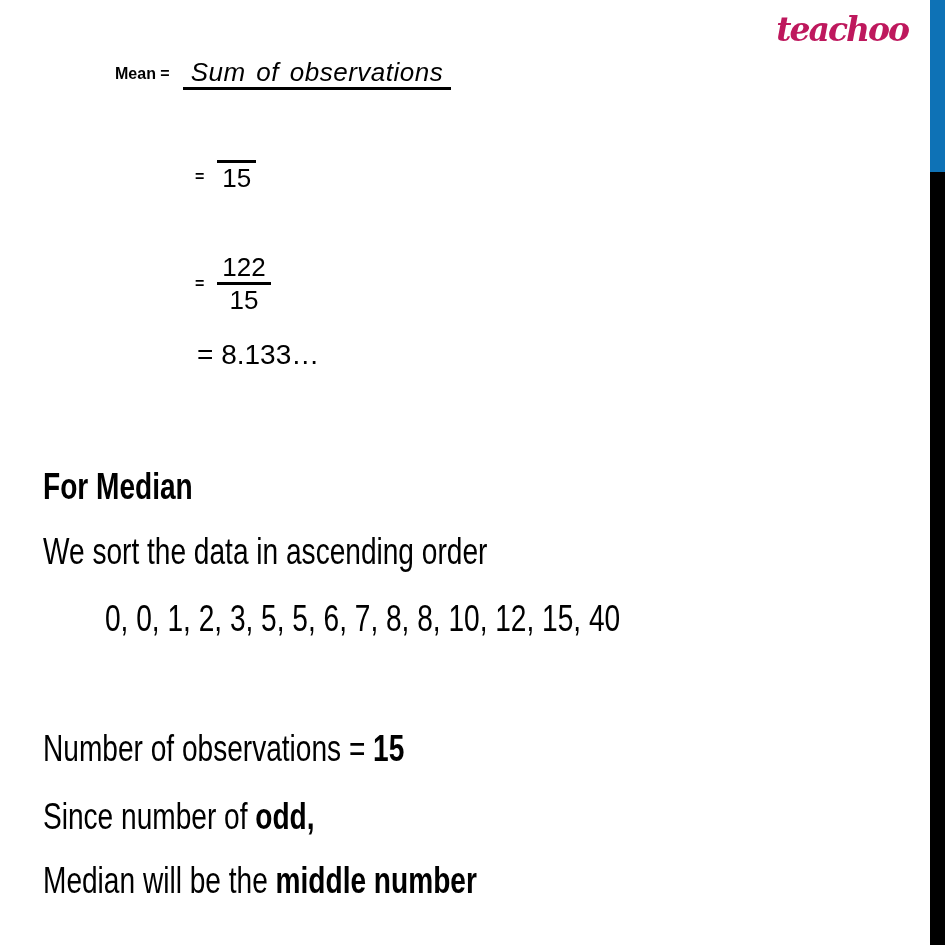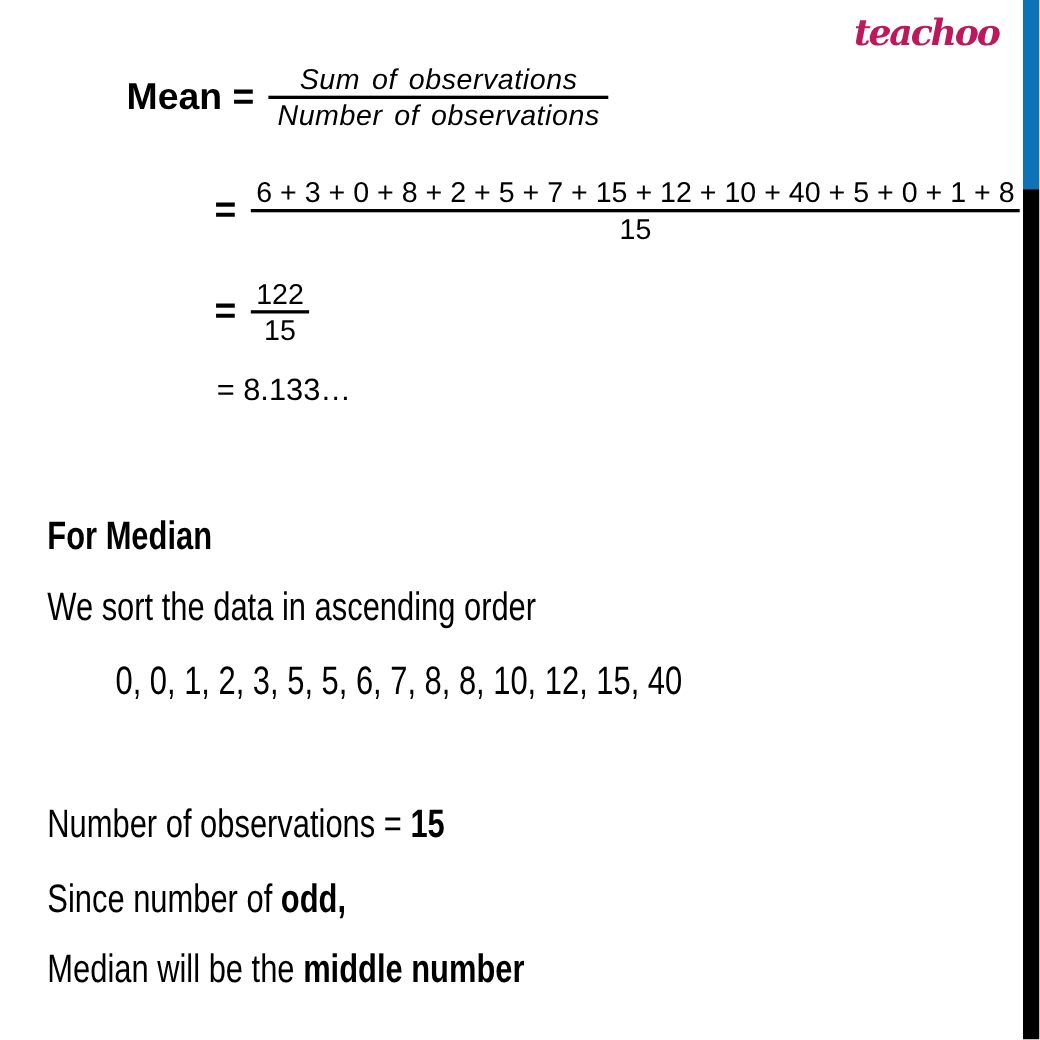--- a/index.html
+++ b/index.html
@@ -26,21 +26,21 @@
     font-size: 33px; letter-spacing: -2px;
     color: #be185d;
   }
 
   
   .math-row {
     position: absolute;
     display: flex; align-items: center;
   }
   .eq-label {
-    font-weight: bold; font-size: 34px;
+    font-weight: bold; font-size: 16px;
     margin-right: 13px;
     font-family: "Liberation Sans", sans-serif;
   }
   .frac {
     display: inline-flex; flex-direction: column; align-items: center;
     font-family: Liberation Sans, sans-serif;
     font-size: 26px; line-height: 30px;
     text-align: center;
   }
   .frac .num, .frac .den { padding: 0 5px; white-space: nowrap; }
@@ -81,28 +81,26 @@
   <div class="bar bar-blue" style="background: rgb(14, 114, 182);"></div>
   <div class="bar bar-black" style="background: rgb(0, 0, 0);"></div>
 
   <div class="logo">teachoo</div>
 
   <div class="math-row row-mean">
     <span class="eq-label">Mean =</span>
     <span class="frac italic">
       <span class="num">Sum of observations</span>
       <span class="fbar"></span>
-      <span class="den">Number of observations</span>
     </span>
   </div>
 
   <div class="math-row row-subst">
     <span class="eq-label">=</span>
     <span class="frac">
-      <span class="num">6 + 3 + 0 + 8 + 2 + 5 + 7 + 15 + 12 + 10 + 40 + 5 + 0 + 1 + 8</span>
       <span class="fbar"></span>
       <span class="den">15</span>
     </span>
   </div>
 
   <div class="math-row row-simple">
     <span class="eq-label">=</span>
     <span class="frac">
       <span class="num">122</span>
       <span class="fbar"></span>

